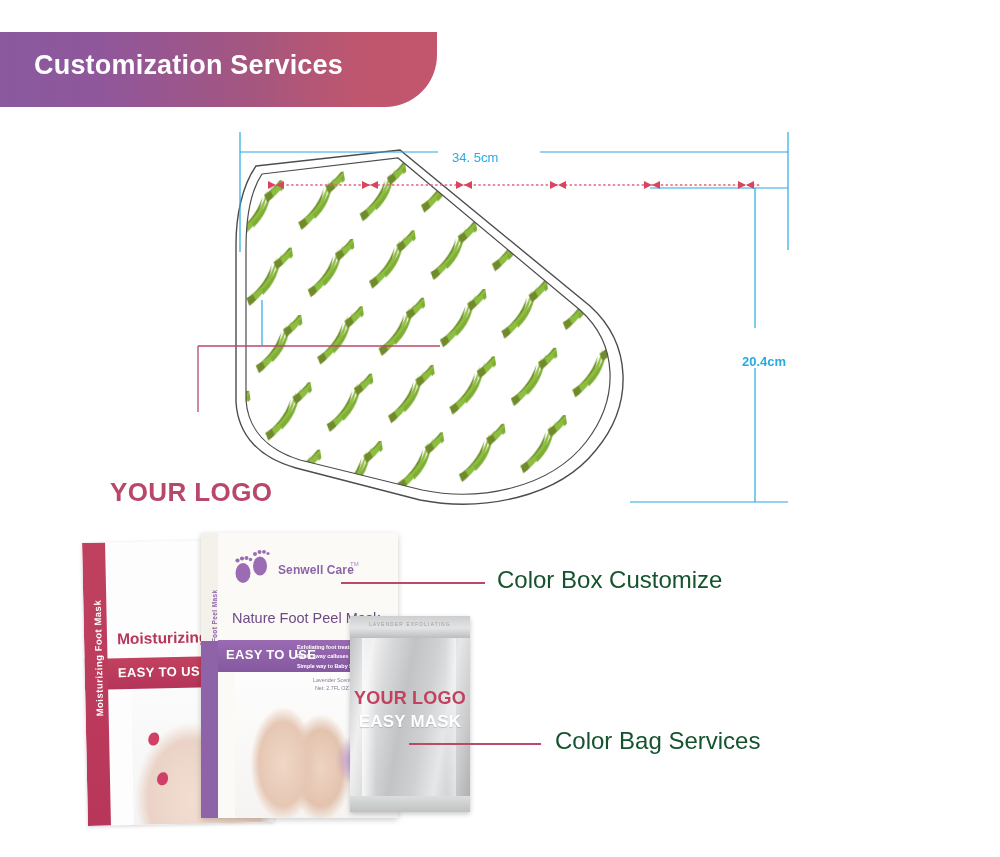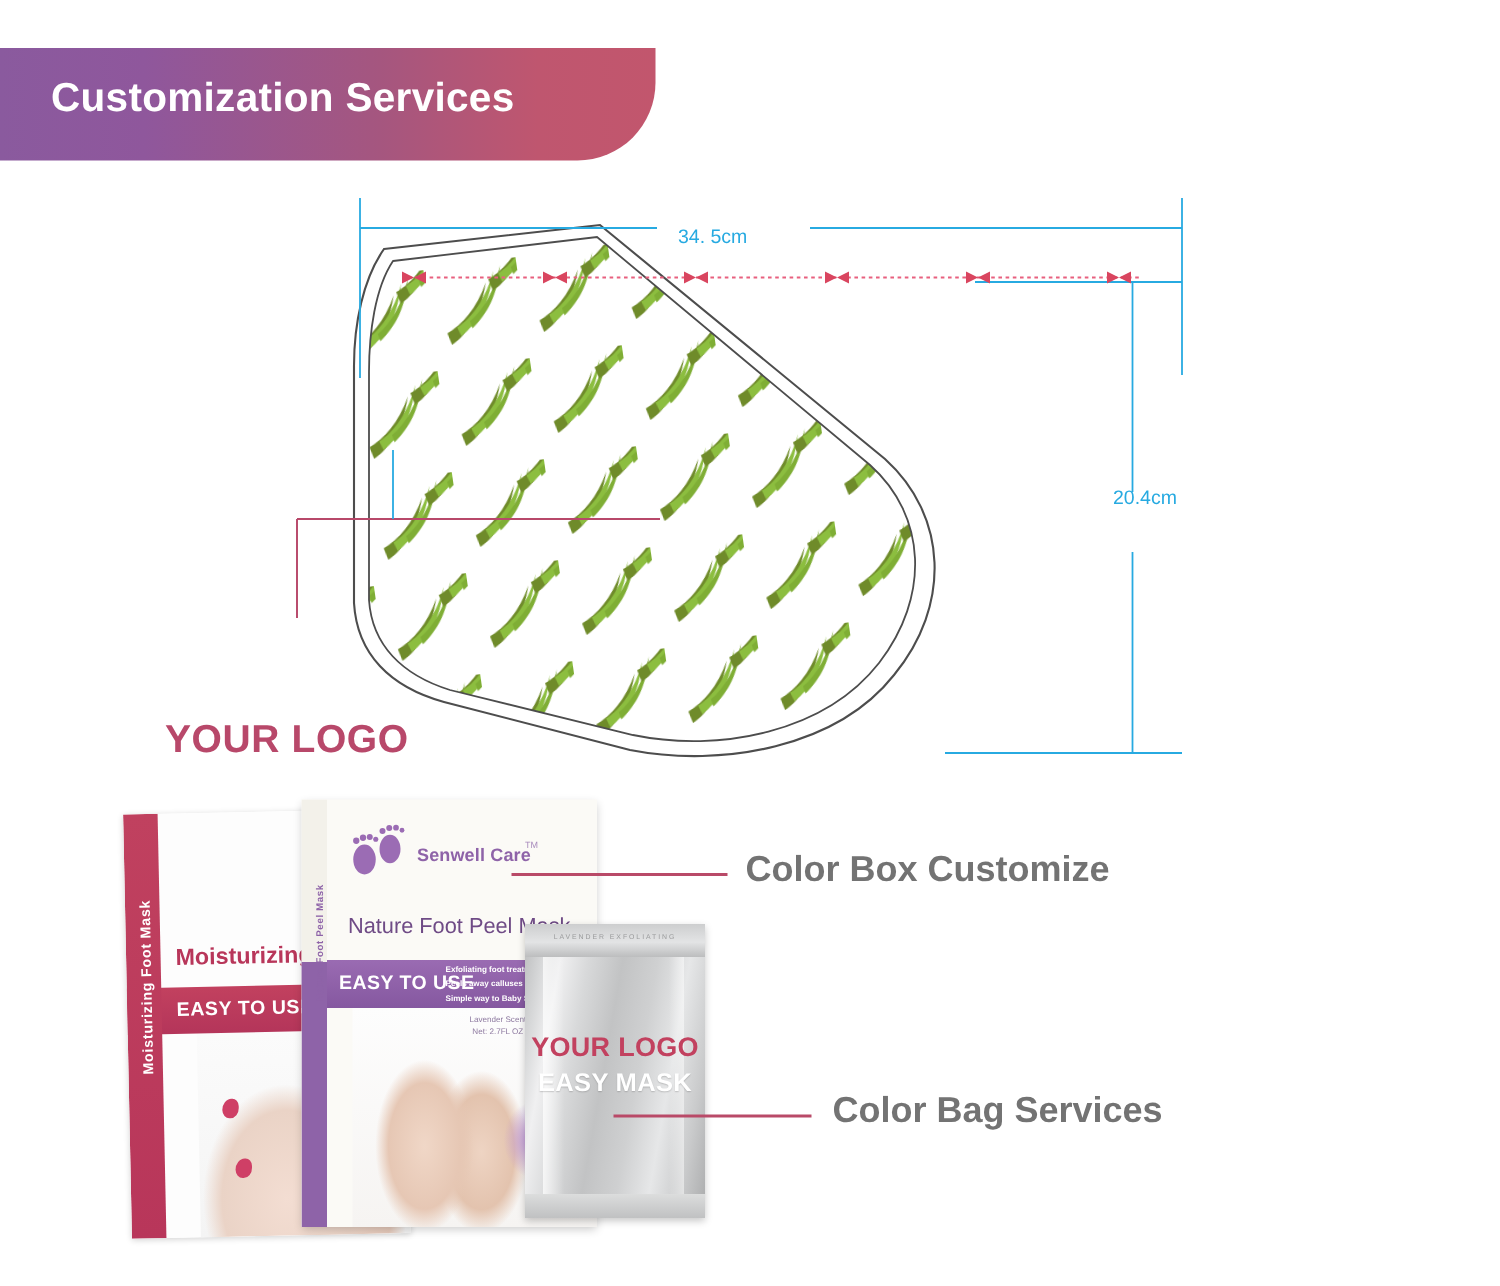--- a/index.html
+++ b/index.html
@@ -23,31 +23,31 @@
 
   
   .drawing{position:absolute;left:150px;top:130px;width:700px;height:400px;}
   .drawing svg{display:block;}
 
   .dim-label{
     position:absolute;color:#27aae1;font-size:13px;white-space:nowrap;
     font-family:"Liberation Sans", sans-serif;
   }
   #dim-w{left:440px;top:150px;margin-left:12px;}
-  #dim-h{left:742px;top:324px;}
+  #dim-h{left:742px;top:354px;font-weight:bold;}
 
   
   .logo-callout{
     position:absolute;left:110px;top:477px;
     font-size:26px;font-weight:bold;color:#b8486a;letter-spacing:.4px;white-space:nowrap;
   }
 
   
   .callout-text{
-    position:absolute;font-size:24px;font-weight:bold;color:#737373;white-space:nowrap;
+    position:absolute;font-size:24px;font-weight:normal;color:#14532d;white-space:nowrap;
   }
   #callout-box-text{left:497px;top:566px;}
   #callout-bag-text{left:555px;top:727px;}
   .callout-line{position:absolute;height:1.5px;background:#b94a68;}
   #callout-box-line{left:341px;top:582px;width:144px;}
   #callout-bag-line{left:409px;top:743px;width:132px;}
 
   
   .products{position:absolute;left:85px;top:533px;width:400px;height:300px;}
 

